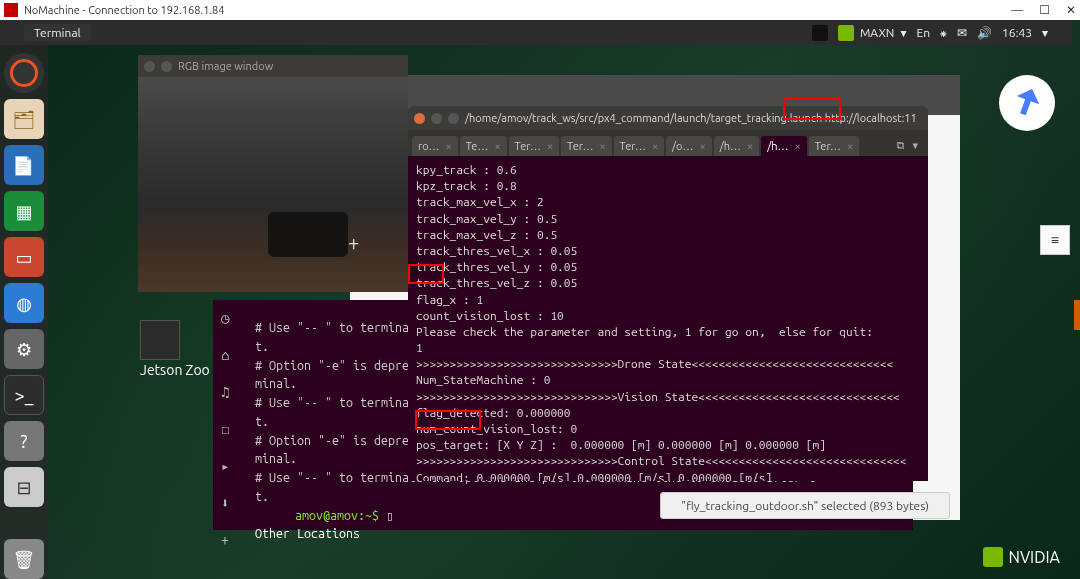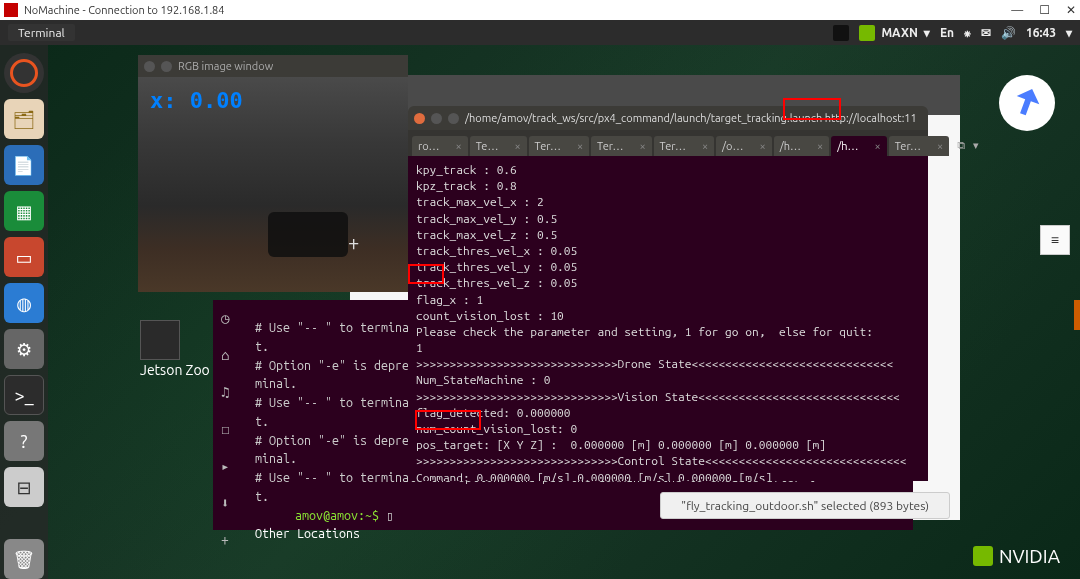--- a/index.html
+++ b/index.html
@@ -8,23 +8,23 @@
     
     .titlebar { height: 20px; background: #fff; display: flex; align-items: center; font-size: 11px; padding: 0 4px; color: #333; }
     .titlebar-icon { width: 14px; height: 14px; background: #c40000; margin-right: 6px; }
     .titlebar-controls { margin-left: auto; display: flex; gap: 16px; font-size: 12px; }
     
     
     .desktop { position: absolute; top: 20px; left: 0; right: 0; bottom: 0; background: linear-gradient(135deg, #0a2818 0%, #1a3828 50%, #0a2818 100%); overflow: hidden; }
     .desktop::before { content: ''; position: absolute; inset: 0; background: radial-gradient(circle at 30% 70%, rgba(20,80,40,0.3), transparent 40%), radial-gradient(circle at 70% 30%, rgba(20,80,40,0.2), transparent 35%); }
     
     
-    .top-panel { position: absolute; top: 0; left: 0; right: 0; height: 25px; background: #2c2c2c; color: #eee; display: flex; align-items: center; padding: 0 8px; font-size: 12px; z-index: 10; }
+    .top-panel { position: absolute; top: 0; left: 0; right: 8px; height: 25px; background: #2c2c2c; color: #eee; display: flex; align-items: center; padding: 0 24px; font-size: 12px; z-index: 10; }
     .panel-left { background: #333; padding: 2px 10px; border-radius: 2px; }
-    .panel-right { margin-left: auto; display: flex; align-items: center; gap: 10px; font-weight: bold; }
+    .panel-right { margin-left: auto; display: flex; align-items: center; gap: 10px; }
     .panel-icon { width: 16px; height: 16px; display: inline-flex; align-items: center; justify-content: center; }
     .maxn { display: flex; align-items: center; gap: 6px; }
     .maxn-box { width: 16px; height: 16px; background: #111; border-radius: 2px; }
     .nvidia-eye { width: 16px; height: 16px; background: #76b900; border-radius: 2px; }
     
     
     .launcher { position: absolute; top: 25px; left: 0; width: 48px; bottom: 0; background: rgba(40,40,40,0.7); display: flex; flex-direction: column; align-items: center; padding-top: 8px; gap: 6px; z-index: 5; }
     .launcher-icon { width: 40px; height: 40px; border-radius: 6px; display: flex; align-items: center; justify-content: center; font-size: 18px; color: #fff; }
     .li-ubuntu { background: #333; border-radius: 50%; }
     .li-ubuntu::after { content: ''; width: 22px; height: 22px; border: 3px solid #e95420; border-radius: 50%; }
@@ -62,40 +62,40 @@
     .prompt-user { color: #8ae234; margin-left: 40px; }
     .other-loc { color: #ffffff; margin-top: 6px; }
     
     
     .main-terminal { position: absolute; top: 86px; left: 408px; width: 520px; z-index: 30; }
     .mt-titlebar { background: #3c3b37; height: 24px; display: flex; align-items: center; padding: 0 6px; color: #ddd; font-size: 11px; gap: 6px; border-radius: 6px 6px 0 0; }
     .mt-btn-close { width: 11px; height: 11px; border-radius: 50%; background: #e06c3e; }
     .mt-btn { width: 11px; height: 11px; border-radius: 50%; background: #555; }
     .mt-title { white-space: nowrap; overflow: hidden; text-overflow: ellipsis; flex: 1; }
     .mt-tabs { background: #353431; height: 26px; display: flex; align-items: flex-end; padding: 0 4px; gap: 2px; font-size: 11px; color: #ccc; }
-    .tab { background: #484742; padding: 4px 6px; border-radius: 3px 3px 0 0; display: flex; align-items: center; gap: 16px; }
+    .tab { background: #484742; padding: 4px 6px; border-radius: 3px 3px 0 0; display: flex; align-items: center; gap: 6px; }
     .tab-active { background: #2c001e; color: #fff; }
     .tab-close { color: #888; }
     .tab-extras { margin-left: auto; display: flex; gap: 8px; padding: 4px 6px; color: #aaa; }
     .mt-body { background: #2c001e; color: #ddd; font-family: 'Ubuntu Mono', monospace; font-size: 12px; padding: 6px 8px; line-height: 1.35; white-space: pre; overflow: hidden; height: 325px; }
     
     
     .red-box { position: absolute; border: 2px solid #f00; z-index: 50; }
     
     
     .fm-window { position: absolute; top: 55px; left: 350px; width: 610px; height: 445px; background: #f7f7f7; z-index: 12; }
     .fm-header { height: 40px; background: #4a4a4a; }
     .fm-hamburger { position: absolute; top: 205px; right: 10px; background: #fafafa; color: #333; border: 1px solid #ccc; padding: 6px 10px; z-index: 14; font-size: 14px; }
     .fm-tab { position: absolute; top: 280px; right: 0px; width: 6px; height: 30px; background: #ce5c00; z-index: 14; }
     
     
     .fm-status { position: absolute; bottom: 60px; right: 130px; background: #f0f0f0; border: 1px solid #ccc; color: #444; font-size: 12px; padding: 6px 20px; z-index: 40; border-radius: 3px; }
     
     
-    .nvidia-logo { position: absolute; bottom: 12px; right: 20px; color: #fff; font-size: 19px; display: flex; align-items: center; gap: 6px; z-index: 6; }
+    .nvidia-logo { position: absolute; bottom: 12px; right: 20px; color: #fff; font-size: 16px; display: flex; align-items: center; gap: 6px; z-index: 6; }
     .nvidia-swirl { width: 20px; height: 20px; background: #76b900; border-radius: 3px; }
     
     
     .bird-icon { position: absolute; top: 55px; right: 25px; width: 56px; height: 56px; background: #fff; border-radius: 50%; display: flex; align-items: center; justify-content: center; z-index: 100; }
     .bird-icon svg { width: 36px; height: 36px; }
   </style>
 </head>
 <body>
 
 <div class="titlebar">
@@ -179,21 +179,20 @@
   </div>
 
   <div class="rgb-window">
     <div class="rgb-titlebar">
       <span class="window-btn"></span>
       <span class="window-btn"></span>
       <span>RGB image window</span>
     </div>
     <div class="rgb-content">
       <div class="rgb-overlay">
-        <div><span class="label-x">x:</span> <span>0.00</span></div>
       </div>
       <div class="crosshair">+</div>
     </div>
   </div>
 
   <div class="main-terminal">
     <div class="mt-titlebar">
       <span class="mt-btn-close"></span>
       <span class="mt-btn"></span>
       <span class="mt-btn"></span>

